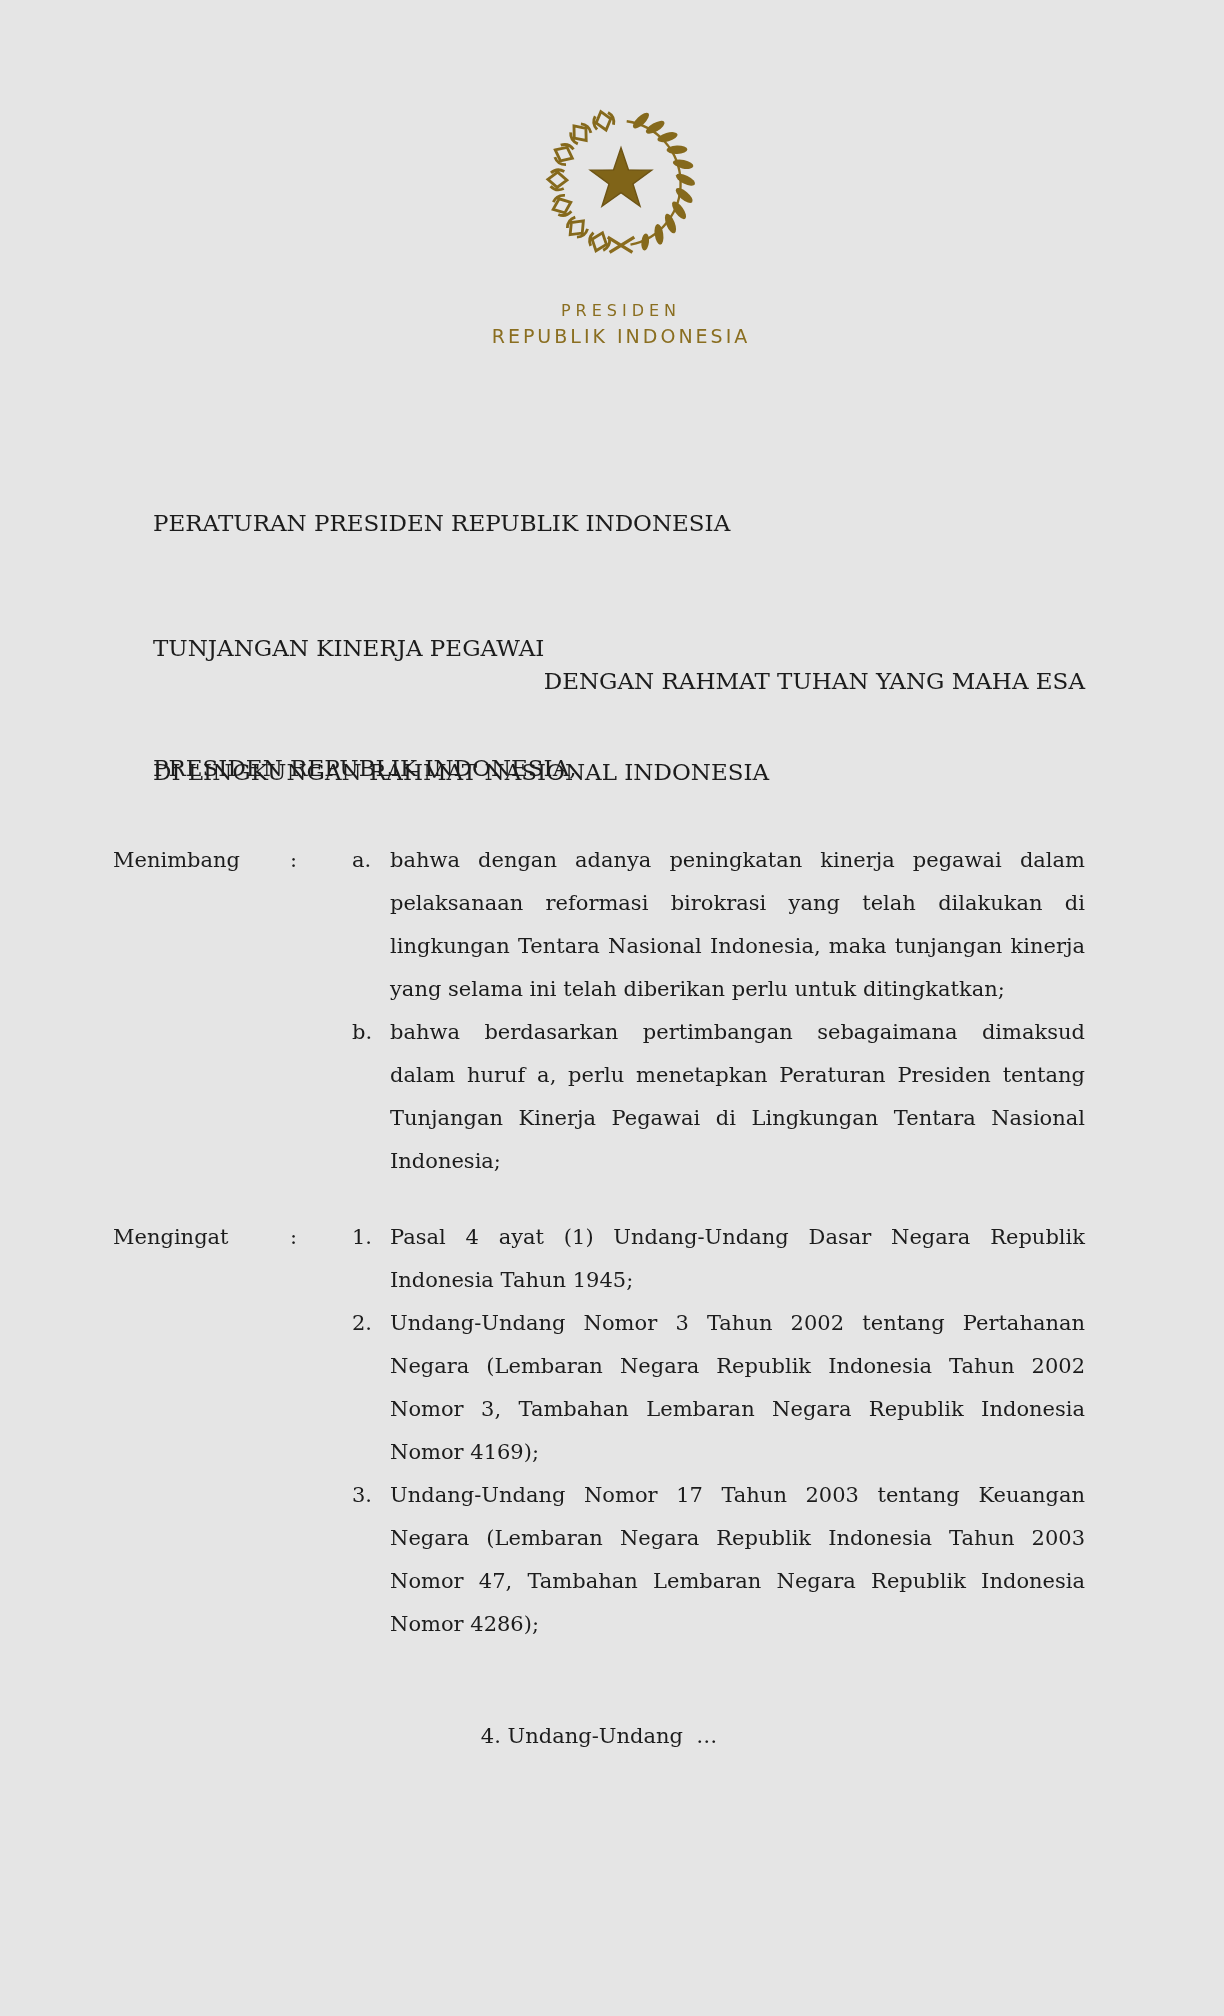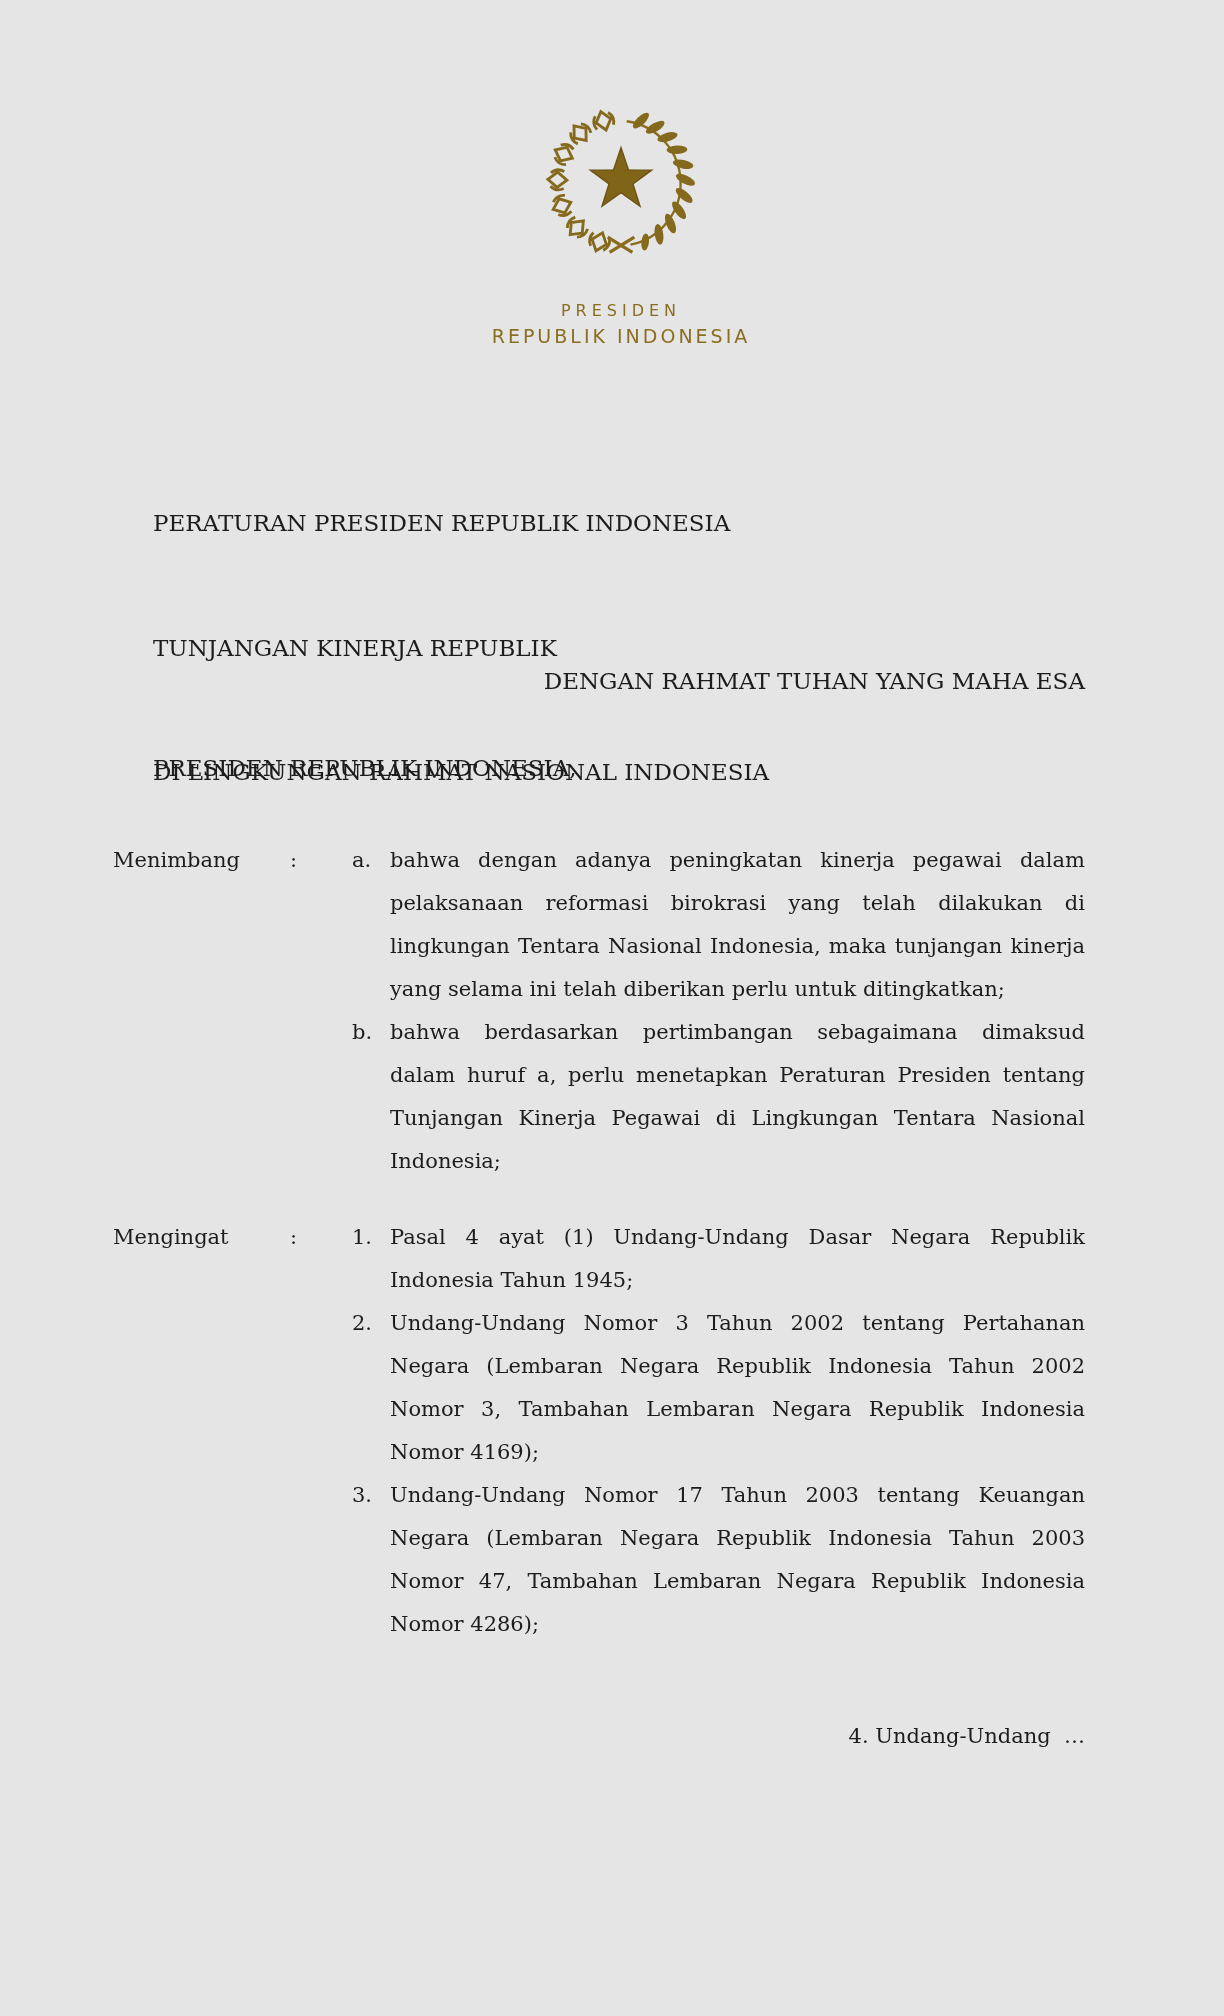--- a/index.html
+++ b/index.html
@@ -75,21 +75,21 @@
   .clause-colon { width: 62px; flex-shrink: 0; }
   .clause-items { flex: 1; }
   .item { display: flex; align-items: flex-start; }
   .item-marker { width: 38px; flex-shrink: 0; }
   .item-body { flex: 1; text-align: justify; }
 
   
   .catchword {
     position: absolute;
     top: 1724px; left: 113px; width: 972px;
-    text-align: right;
+    text-align: center;
     font-size: 21px;
     white-space: pre;
   }
 </style>
 </head>
 <body>
 
 <div id="page">
 
   <div class="seal-wrap">
@@ -163,21 +163,21 @@
     </svg>
   </div>
 
   <div class="letterhead">
     <div class="letterhead-line1">PRESIDEN</div>
     <div class="letterhead-line2">REPUBLIK INDONESIA</div>
   </div>
 
   <div class="title-block">
     <div>PERATURAN PRESIDEN REPUBLIK INDONESIA</div>
-    <div>TUNJANGAN KINERJA REPUBLIK</div>
+    <div>TUNJANGAN KINERJA PEGAWAI</div>
     <div>DI LINGKUNGAN RAHMAT NASIONAL INDONESIA</div>
   </div>
 
   <div class="invocation">DENGAN RAHMAT TUHAN YANG MAHA ESA</div>
   <div class="authority">PRESIDEN REPUBLIK INDONESIA,</div>
 
   <div class="clauses">
 
     <div class="clause">
       <div class="clause-label">Menimbang</div>

